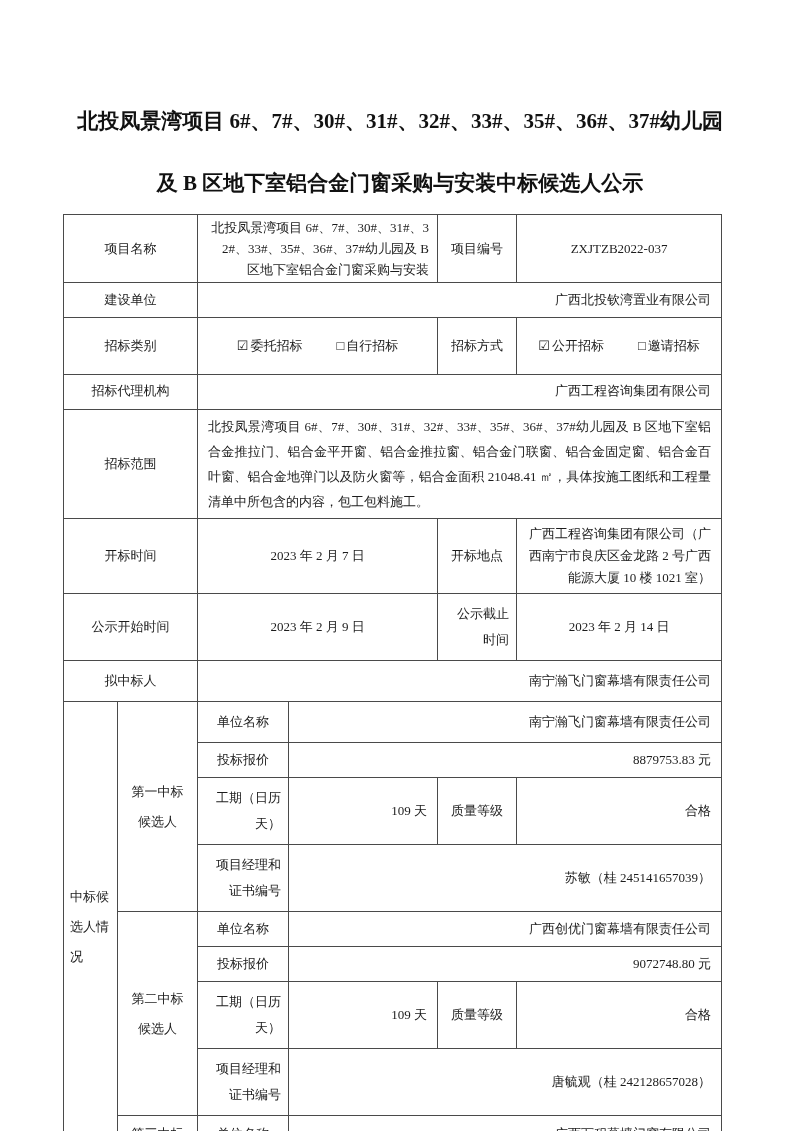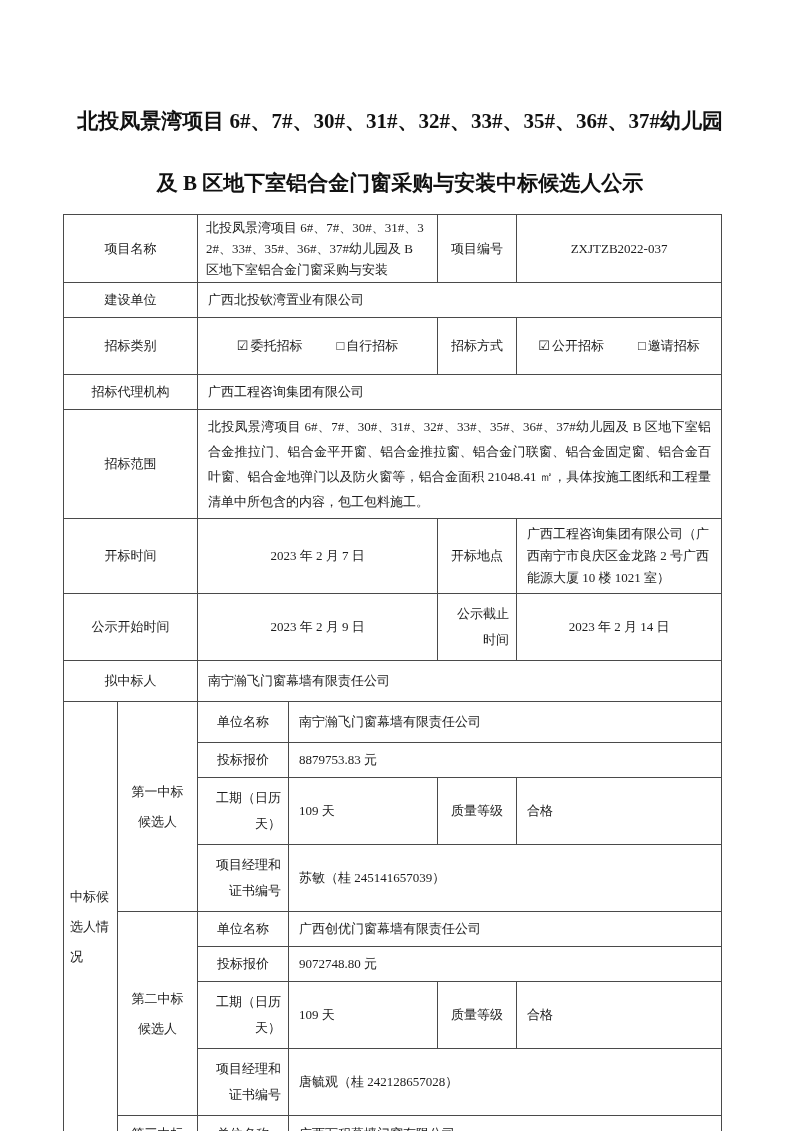--- a/index.html
+++ b/index.html
@@ -28,33 +28,33 @@
   }
   td {
     border: 1px solid #4a4a4a;
     vertical-align: middle;
     padding: 18px 6px;
     line-height: 20px;
     word-break: break-all;
     color: #1c1c1c;
   }
   td.lbl { text-align: center; padding: 7px 7px; }
-  td.val { text-align: left; padding: 2px 10px; }
+  td.val { text-align: right; padding: 2px 10px; }
   td.ctr { text-align: center; }
   td.scope { line-height: 25px; padding: 4px 10px; text-align: justify; }
   td.addr { line-height: 22px; padding: 4px 10px; }
   td.pname { line-height: 21px; padding: 2px 8px; }
   td.section-lbl { text-align: left; line-height: 30px; padding: 2px 6px; }
   td.rank { text-align: center; line-height: 30px; padding: 2px 10px; }
   td.wide-lbl { text-align: right; line-height: 26px; }
   .opt { white-space: nowrap; }
   .opt + .opt { margin-left: 34px; }
   .box { display: inline-block; margin-right: 2px; }
   tr.h63 { height: 63px; } tr.h28 { height: 28px; margin-top: 22px; } tr.h34 { height: 34px; }
-  tr.h30 { height: 30px; } tr.h101 { height: 101px; } tr.h70 { height: 70px; }
+  tr.h30 { height: 30px; font-family: Liberation Mono, monospace; } tr.h101 { height: 101px; } tr.h70 { height: 70px; }
   tr.h56 { height: 56px; } tr.h41 { height: 41px; } tr.h32 { height: 32px; }
   tr.h60 { height: 60px; } tr.h33 { height: 33px; } tr.h27 { height: 27px; }
   tr.h37 { height: 37px; }
 </style>
 </head>
 <body>
 
 <h1 data-name="page-title">北投凤景湾项目 6#、7#、30#、31#、32#、33#、35#、36#、37#幼儿园及 B 区地下室铝合金门窗采购与安装中标候选人公示</h1>
 
 <table data-name="announcement-table">

